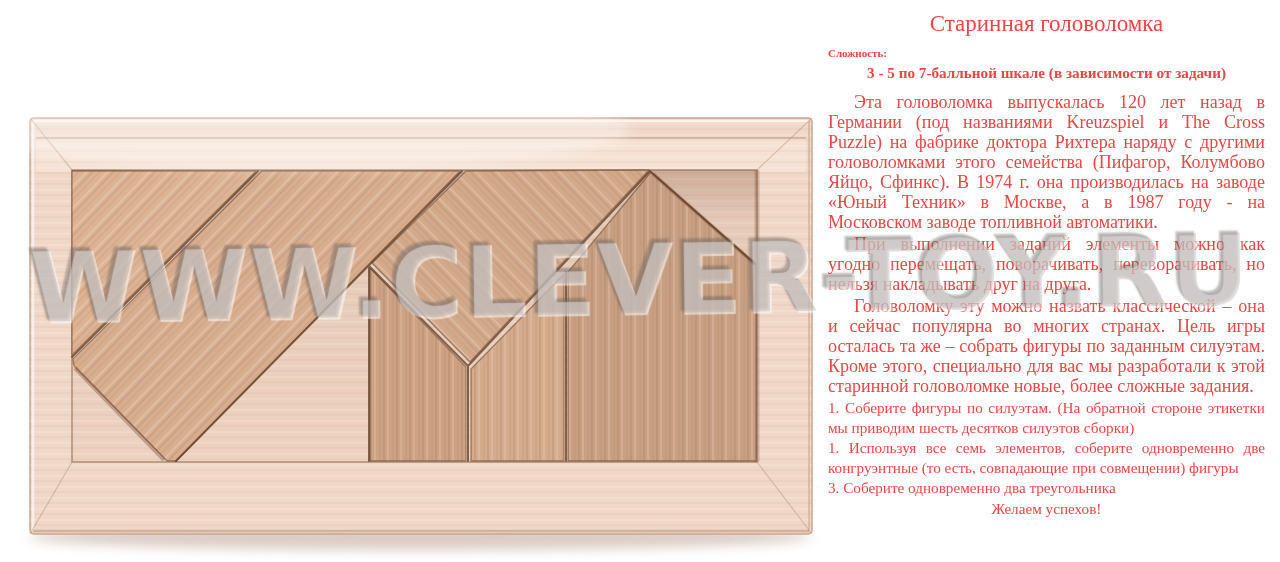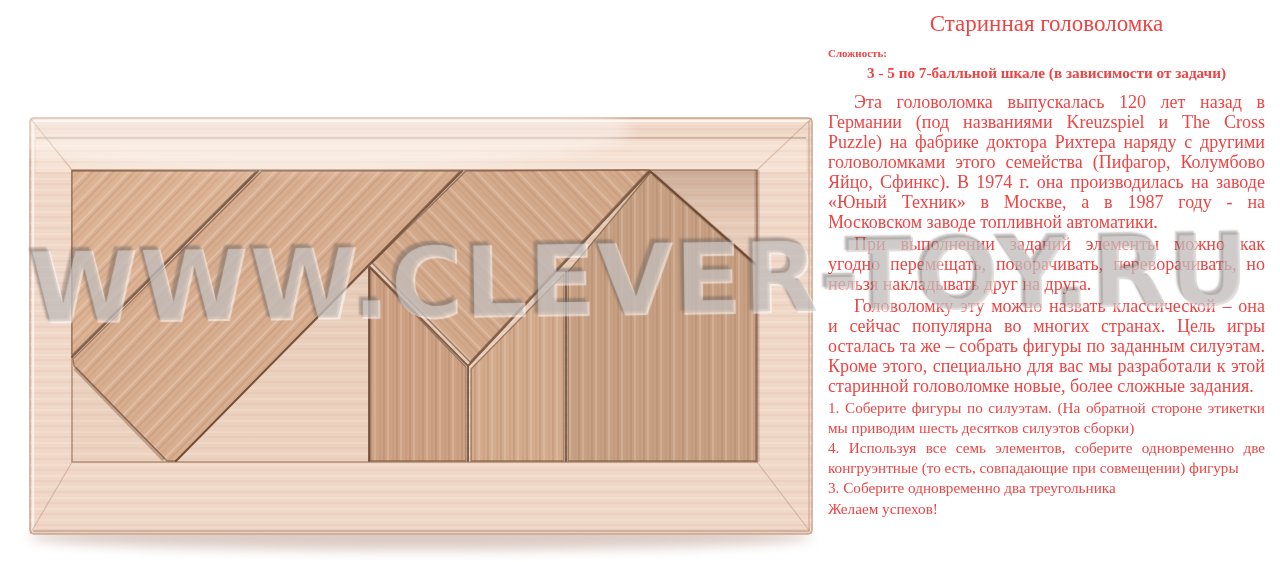--- a/index.html
+++ b/index.html
@@ -16,21 +16,21 @@
              transform:rotate(-0.8deg);pointer-events:none;z-index:5;}
   
   #panel{position:absolute;left:828px;top:8px;width:437px;height:554px;
          color:#ef4444;z-index:3;}
   #panel .title{text-align:center;font-size:23px;line-height:28px;margin:2px 0 6px 0;font-weight:normal;}
   #panel .bold-line{font-weight:bold;font-size:11px;line-height:19px;}
   #panel .scale-line{font-weight:bold;font-size:15.2px;line-height:19px;margin-bottom:10px;text-align:center;}
   #panel p{font-size:18px;line-height:20px;text-align:justify;margin:0 0 2px 0;}
   #panel p.indent{text-indent:26px;}
   #panel .task{font-size:15.2px;line-height:20px;text-align:justify;margin:0;}
-  #panel .closing{text-align:left;font-size:15.2px;line-height:20px;margin-top:1px;}
+  #panel .closing{text-align:center;font-size:15.2px;line-height:20px;margin-top:1px;}
 </style>
 </head>
 <body>
 
 <div id="stage">
 
   <div id="photo">
     <svg width="820" height="562" viewBox="0 0 820 562">
       <defs>
 
@@ -147,19 +147,19 @@
   <div id="panel">
     <h1 class="title">Старинная головоломка</h1>
     <div class="bold-line">Сложность:</div>
     <div class="scale-line">3 - 5 по 7-балльной шкале (в  зависимости от задачи)</div>
 
     <p class="indent">Эта головоломка выпускалась 120 лет назад в Германии (под названиями Kreuzspiel и The Cross Puzzle) на фабрике доктора Рихтера наряду с другими головоломками этого семейства (Пифагор, Колумбово Яйцо, Сфинкс).  В 1974 г. она производилась на заводе «Юный Техник» в Москве, а в 1987 году -  на Московском заводе топливной автоматики.</p>
     <p class="indent">При выполнении заданий элементы можно как угодно перемещать, поворачивать, переворачивать, но нельзя накладывать друг на друга.</p>
     <p class="indent">Головоломку эту можно назвать классической – она и сейчас популярна во многих странах. Цель игры осталась та же – собрать фигуры по заданным силуэтам. Кроме этого, специально для вас мы разработали к этой старинной головоломке новые, более сложные задания.</p>
 
     <div class="task">1. Соберите фигуры по силуэтам. (На обратной стороне этикетки мы приводим шесть десятков силуэтов сборки)</div>
-    <div class="task">4. Используя все семь элементов, соберите одновременно две конгруэнтные (то есть, совпадающие при совмещении) фигуры</div>
+    <div class="task">1. Используя все семь элементов, соберите одновременно две конгруэнтные (то есть, совпадающие при совмещении) фигуры</div>
     <div class="task">3.  Соберите одновременно два треугольника</div>
 
     <div class="closing">Желаем успехов!</div>
   </div>
 
 </div>
 
 </body></html>

